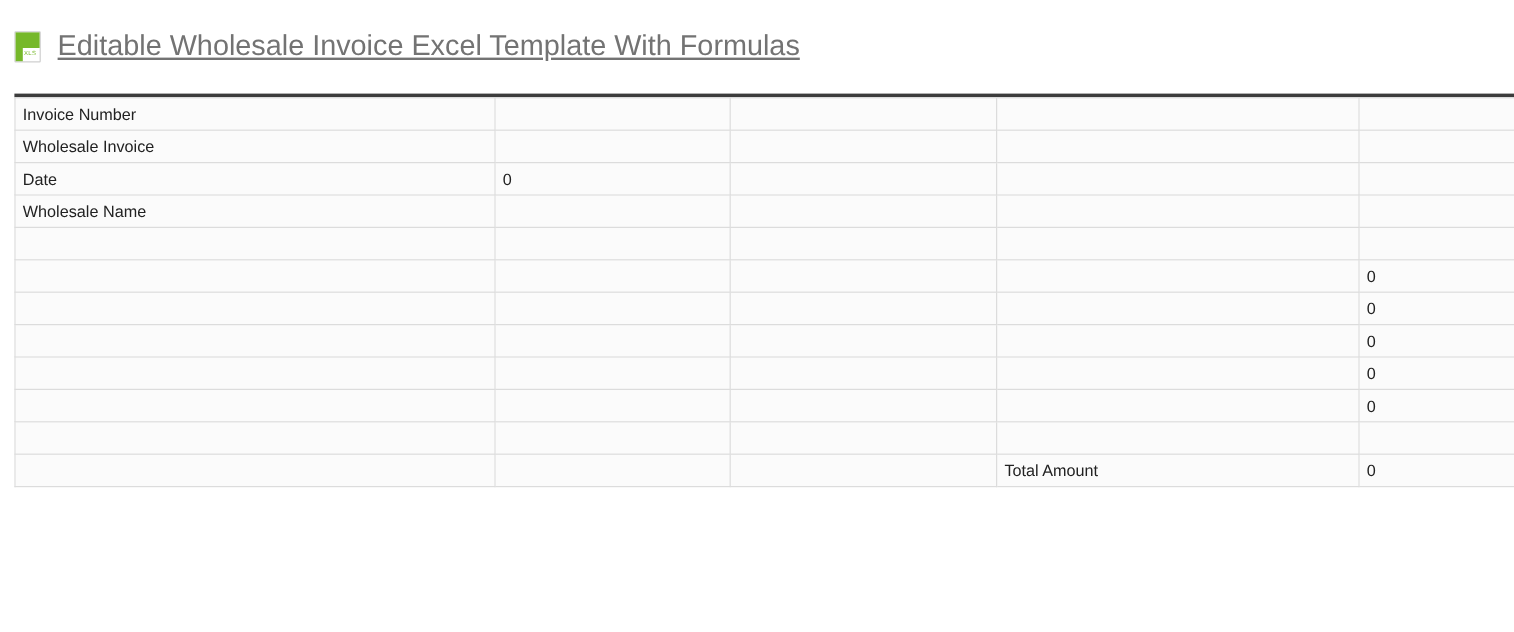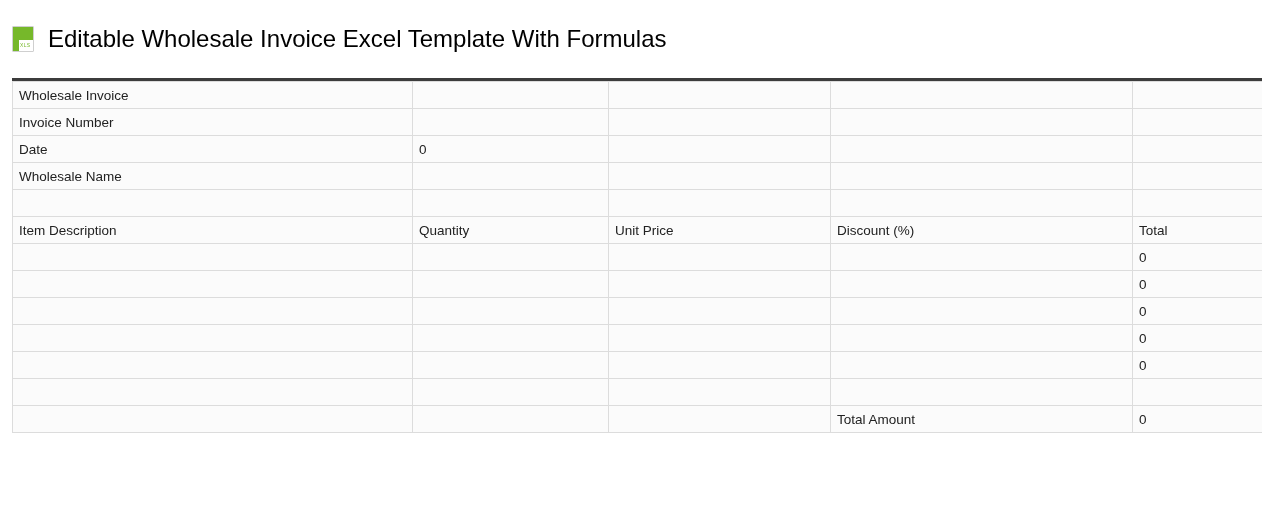--- a/index.html
+++ b/index.html
@@ -55,24 +55,25 @@
   .xls-icon .lbl {
     position: absolute;
     left: 8px; top: 16px;
     font-size: 5px;
     color: #76b82a;
     font-family: "Liberation Sans", sans-serif;
     letter-spacing: 0.3px;
   }
   .title {
     font-size: 24px;
-    color: #000000;
+    color: #737373;
     font-weight: normal;
     line-height: 28px;
     white-space: nowrap;
+    text-decoration: underline;
   }
   .sheet-wrap {
     border-top: 3px solid #3c3c3c;
     margin: 0 12px 0 12px;
     width: 1250px;
     box-sizing: border-box;
   }
   table.grid {
     border-collapse: collapse;
     width: 1250px;
@@ -115,60 +116,53 @@
     <table class="grid">
       <colgroup>
         <col class="c0">
           <col class="c1">
           <col class="c2">
           <col class="c3">
           <col class="c4">
       </colgroup>
       <tbody id="grid-body">
           <tr>
+            <td>Invoice Number</td>
+            <td></td>
+            <td></td>
+            <td></td>
+            <td></td>
+          </tr>
+          <tr>
             <td>Wholesale Invoice</td>
             <td></td>
             <td></td>
             <td></td>
             <td></td>
           </tr>
           <tr>
-            <td>Invoice Number</td>
-            <td></td>
-            <td></td>
-            <td></td>
-            <td></td>
-          </tr>
-          <tr>
             <td>Date</td>
             <td>0</td>
             <td></td>
             <td></td>
             <td></td>
           </tr>
           <tr>
             <td>Wholesale Name</td>
             <td></td>
             <td></td>
             <td></td>
             <td></td>
           </tr>
           <tr class="blankrow">
             <td></td>
             <td></td>
             <td></td>
             <td></td>
             <td></td>
-          </tr>
-          <tr>
-            <td>Item Description</td>
-            <td>Quantity</td>
-            <td>Unit Price</td>
-            <td>Discount (%)</td>
-            <td>Total</td>
           </tr>
           <tr>
             <td></td>
             <td></td>
             <td></td>
             <td></td>
             <td>0</td>
           </tr>
           <tr>
             <td></td>

